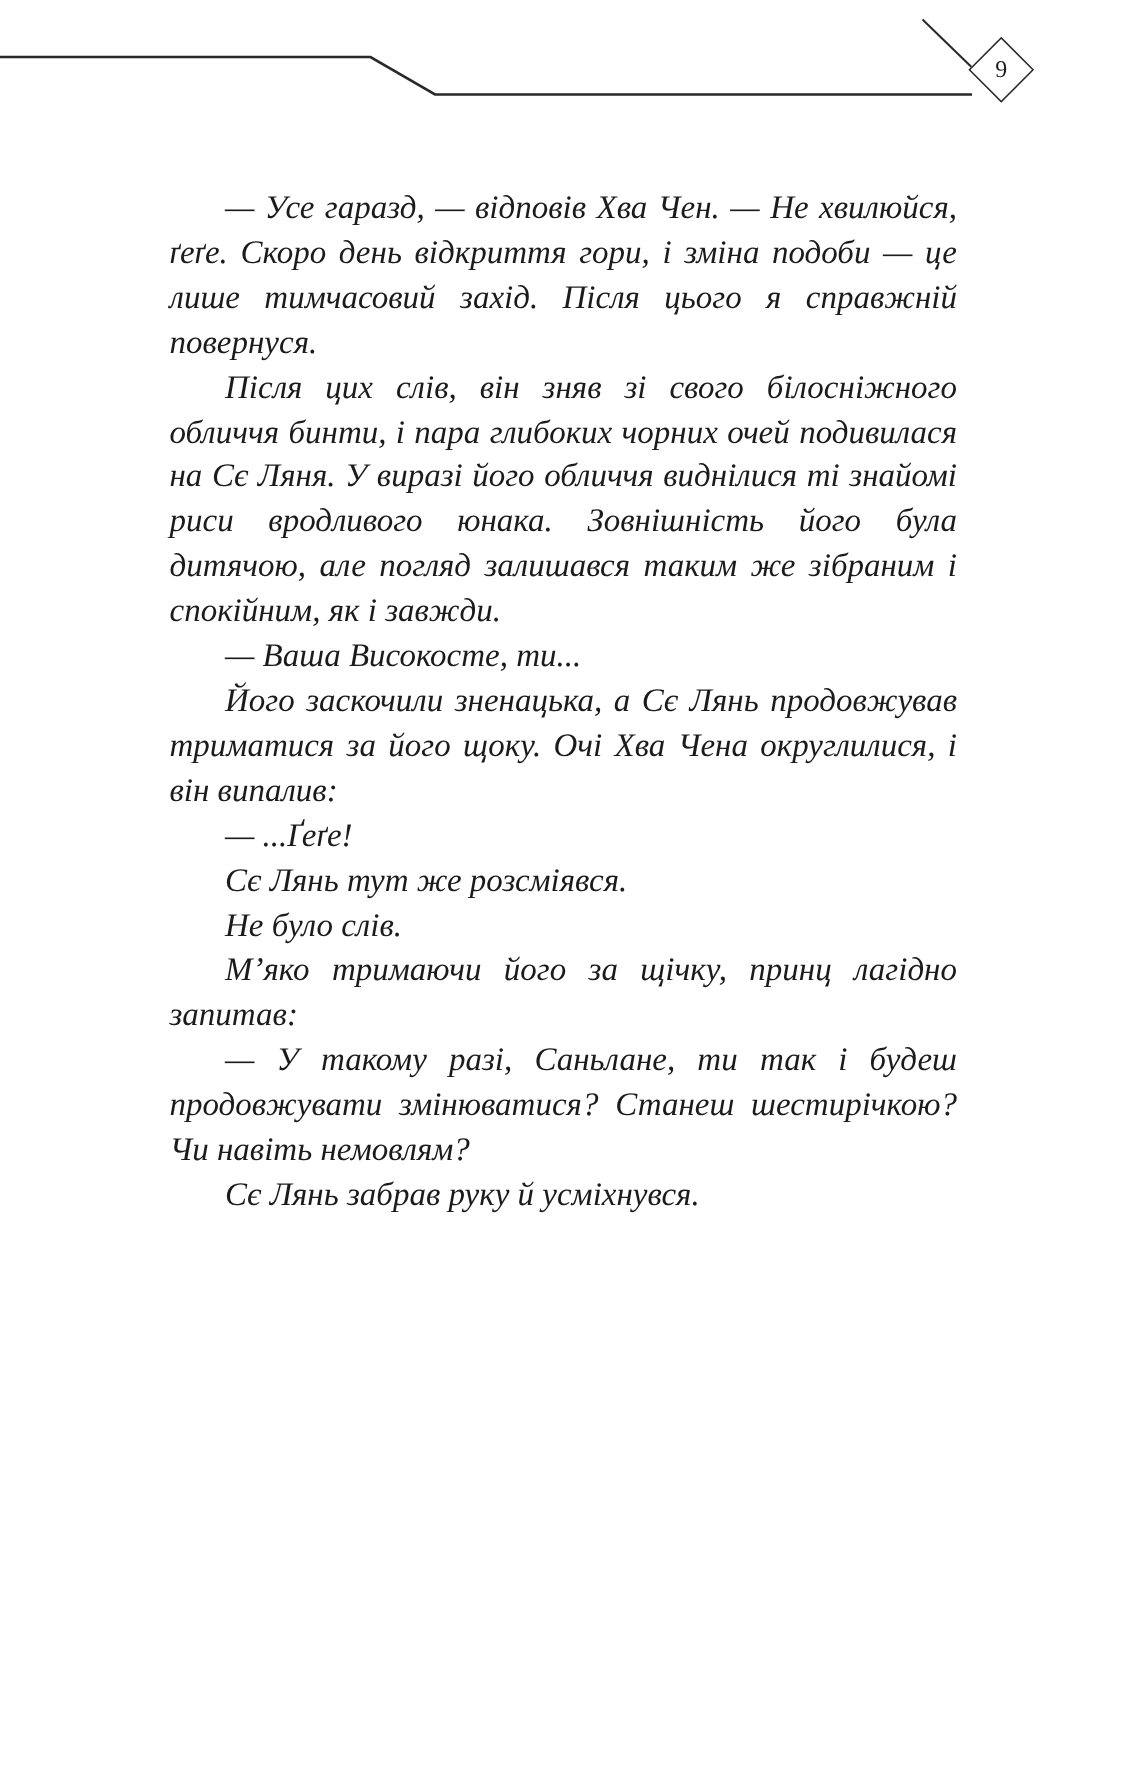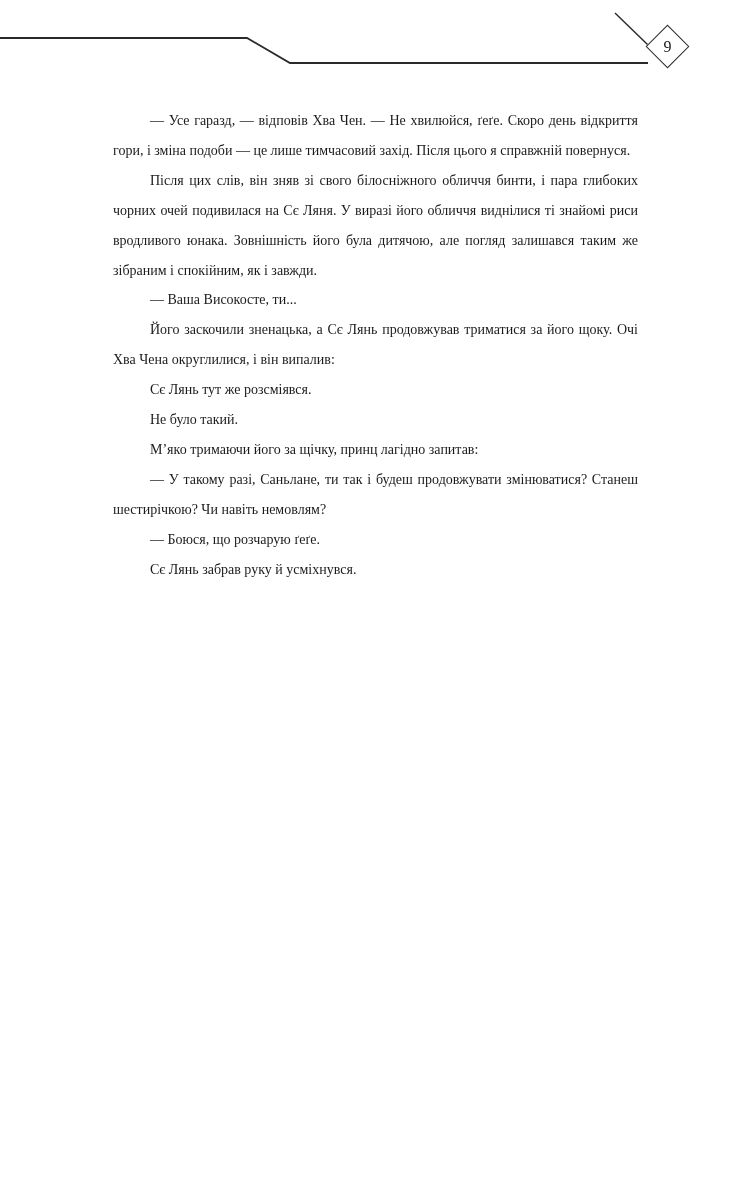--- a/index.html
+++ b/index.html
@@ -36,25 +36,26 @@
   .folio .num {
     transform: rotate(-45deg);
     font-size: 16px;
     line-height: 1;
     color: #1b1b1b;
     font-family: "Liberation Serif", "DejaVu Serif", serif;
   }
   .text-block {
     position: absolute;
     left: 113px;
-    top: 106px;
+    top: 123px;
     width: 525px;
-    font-size: 14px;
+    font-size: 22px;
     line-height: 29.9px;
     text-align: justify;
+    font-style: italic;
   }
   .text-block p {
     margin: 0;
     padding: 0;
     text-indent: 37px;
   }
 </style>
 </head>
 <body>
 
@@ -65,19 +66,19 @@
 
 <div class="folio">
   <span class="num">9</span>
 </div>
 
 <main class="text-block">
   <p>— Усе гаразд, — відповів Хва Чен. — Не хвилюйся, ґеґе. Скоро день відкриття гори, і зміна подоби — це лише тимчасовий захід. Після цього я справжній повернуся.</p>
   <p>Після цих слів, він зняв зі свого білосніжного обличчя бинти, і пара глибоких чорних очей подивилася на Сє Ляня. У виразі його обличчя виднілися ті знайомі риси вродливого юнака. Зовнішність його була дитячою, але погляд залишався таким же зібраним і спокійним, як і завжди.</p>
   <p>— Ваша Високосте, ти...</p>
   <p>Його заскочили зненацька, а Сє Лянь продовжував триматися за його щоку. Очі Хва Чена округлилися, і він випалив:</p>
+  <p>— ...Ґеґе!</p>
   <p>Сє Лянь тут же розсміявся.</p>
-  <p>Не було такий.</p>
+  <p>Не було слів.</p>
   <p>М’яко тримаючи його за щічку, принц лагідно запитав:</p>
   <p>— У такому разі, Саньлане, ти так і будеш продовжувати змінюватися? Станеш шестирічкою? Чи навіть немовлям?</p>
-  <p>— Боюся, що розчарую ґеґе.</p>
   <p>Сє Лянь забрав руку й усміхнувся.</p>
 </main>
 
 </body></html>

